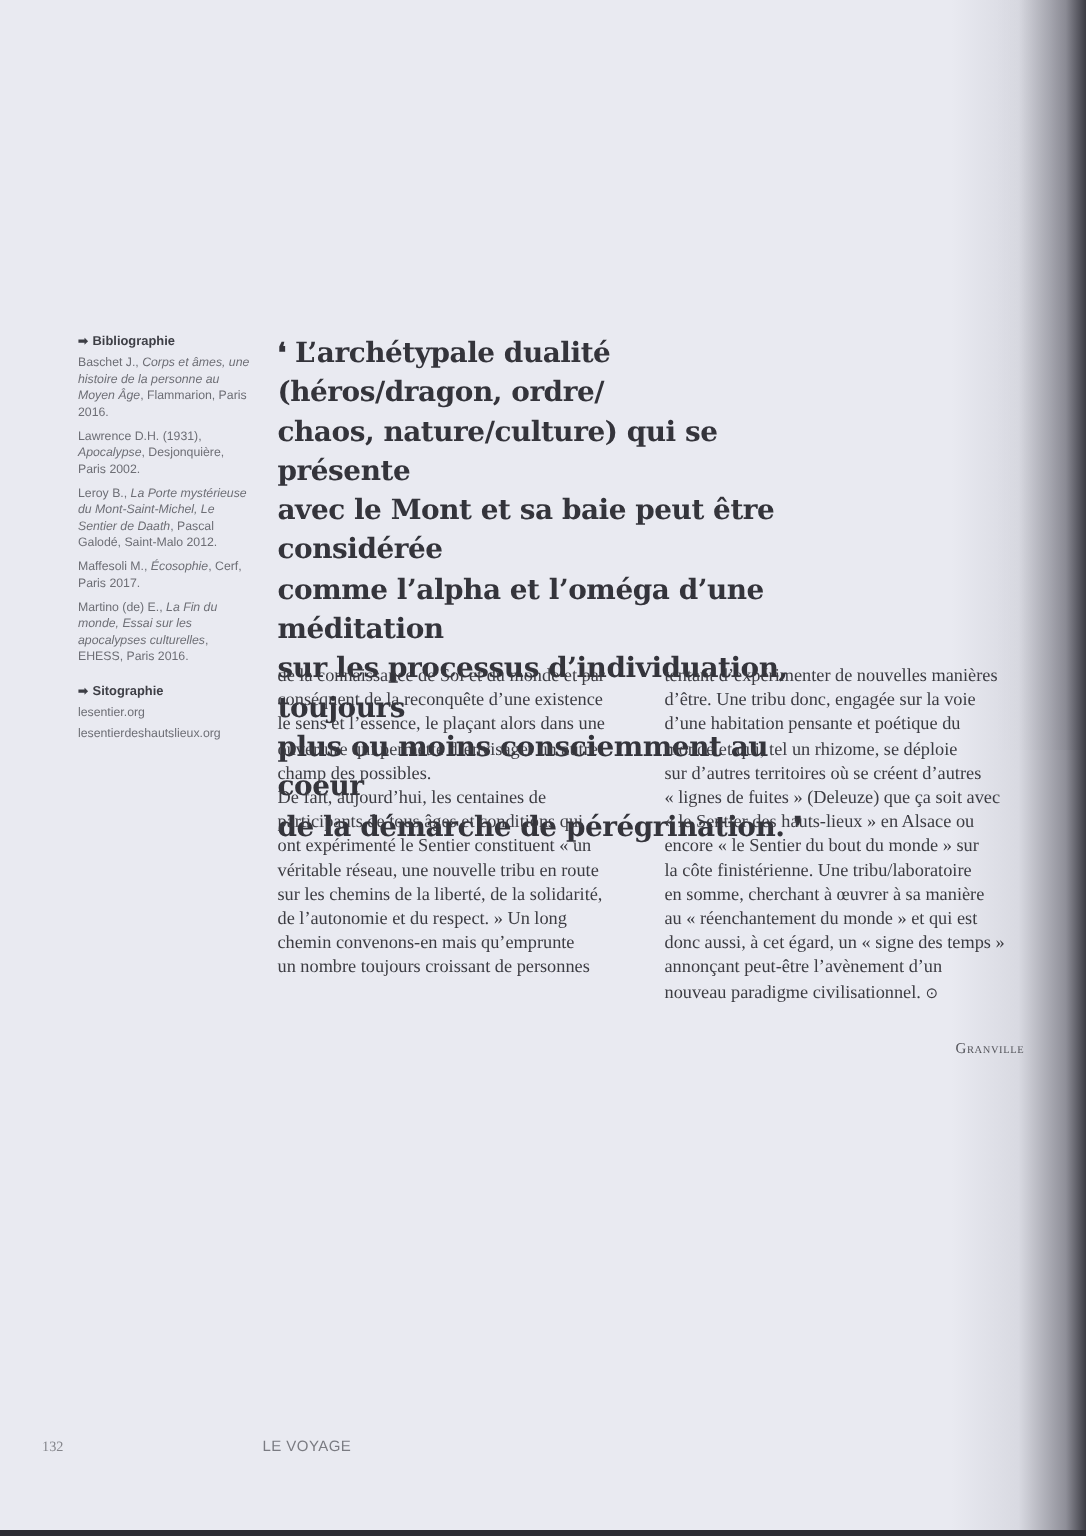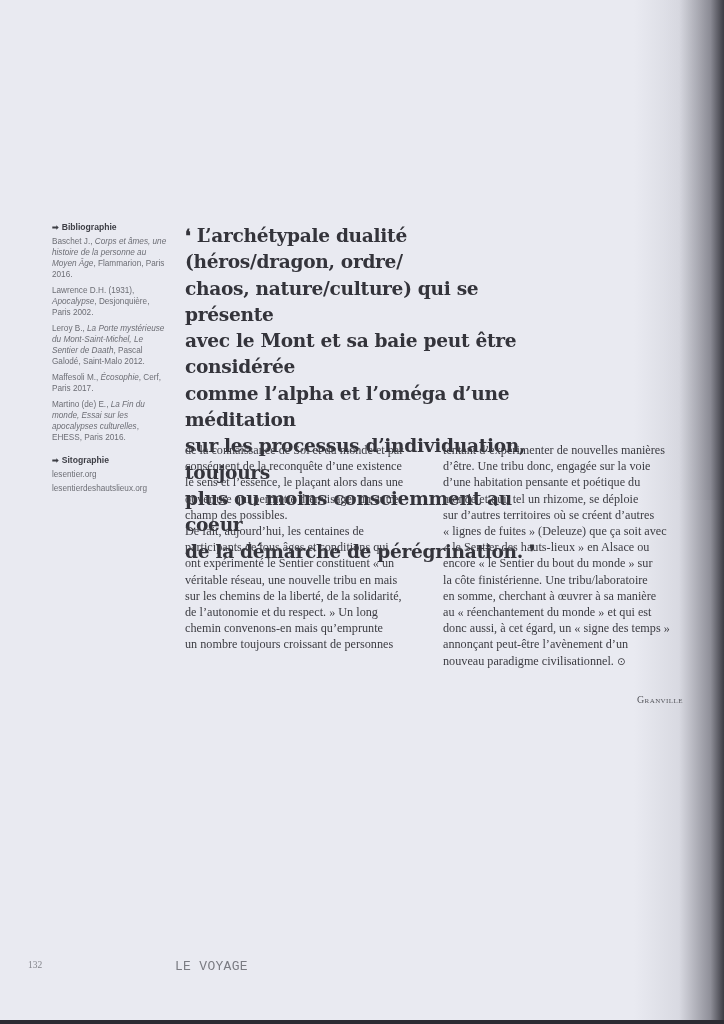--- a/index.html
+++ b/index.html
@@ -63,21 +63,21 @@
     font-variant:small-caps; color:#55565c;
   }
 
   
   .folio {
     position:absolute; left:28px; top:960px;
     font-family:Liberation Serif, serif; font-size:9.5px; color:#85868c;
   }
   .running-title {
     position:absolute; left:175px; top:959px;
-    font-family:Liberation Mono, monospace; font-size:13px; color:#7a7b82; letter-spacing:0.3px;
+    font-family:Liberation Sans, sans-serif; font-size:10px; color:#7a7b82; letter-spacing:0.3px;
   }
 </style>
 </head>
 <body>
 
 <div class="page-shade-top"></div>
 <div class="page-shade"></div>
 <div class="bottom-strip"></div>
 
 <aside class="sidebar">
@@ -113,21 +113,21 @@
 
 <div class="col col-left" id="col-left">
     <p><span>de la connaissance de Soi et du monde et par</span></p>
     <p><span>conséquent de la reconquête d’une existence</span></p>
     <p><span>le sens et l’essence, le plaçant alors dans une</span></p>
     <p><span>ouverture qui permette d’envisager un autre</span></p>
     <p><span>champ des possibles.</span></p>
     <p><span>De fait, aujourd’hui, les centaines de</span></p>
     <p><span>participants de tous âges et conditions qui</span></p>
     <p><span>ont expérimenté le Sentier constituent « un</span></p>
-    <p><span>véritable réseau, une nouvelle tribu en mais</span></p>
+    <p><span>véritable réseau, une nouvelle tribu en route</span></p>
     <p><span>sur les chemins de la liberté, de la solidarité,</span></p>
     <p><span>de l’autonomie et du respect. » Un long</span></p>
     <p><span>chemin convenons-en mais qu’emprunte</span></p>
     <p><span>un nombre toujours croissant de personnes</span></p>
   </div>
 <div class="col col-right" id="col-right">
     <p><span>tentant d’expérimenter de nouvelles manières</span></p>
     <p><span>d’être. Une tribu donc, engagée sur la voie</span></p>
     <p><span>d’une habitation pensante et poétique du</span></p>
     <p><span>monde et qui, tel un rhizome, se déploie</span></p>

